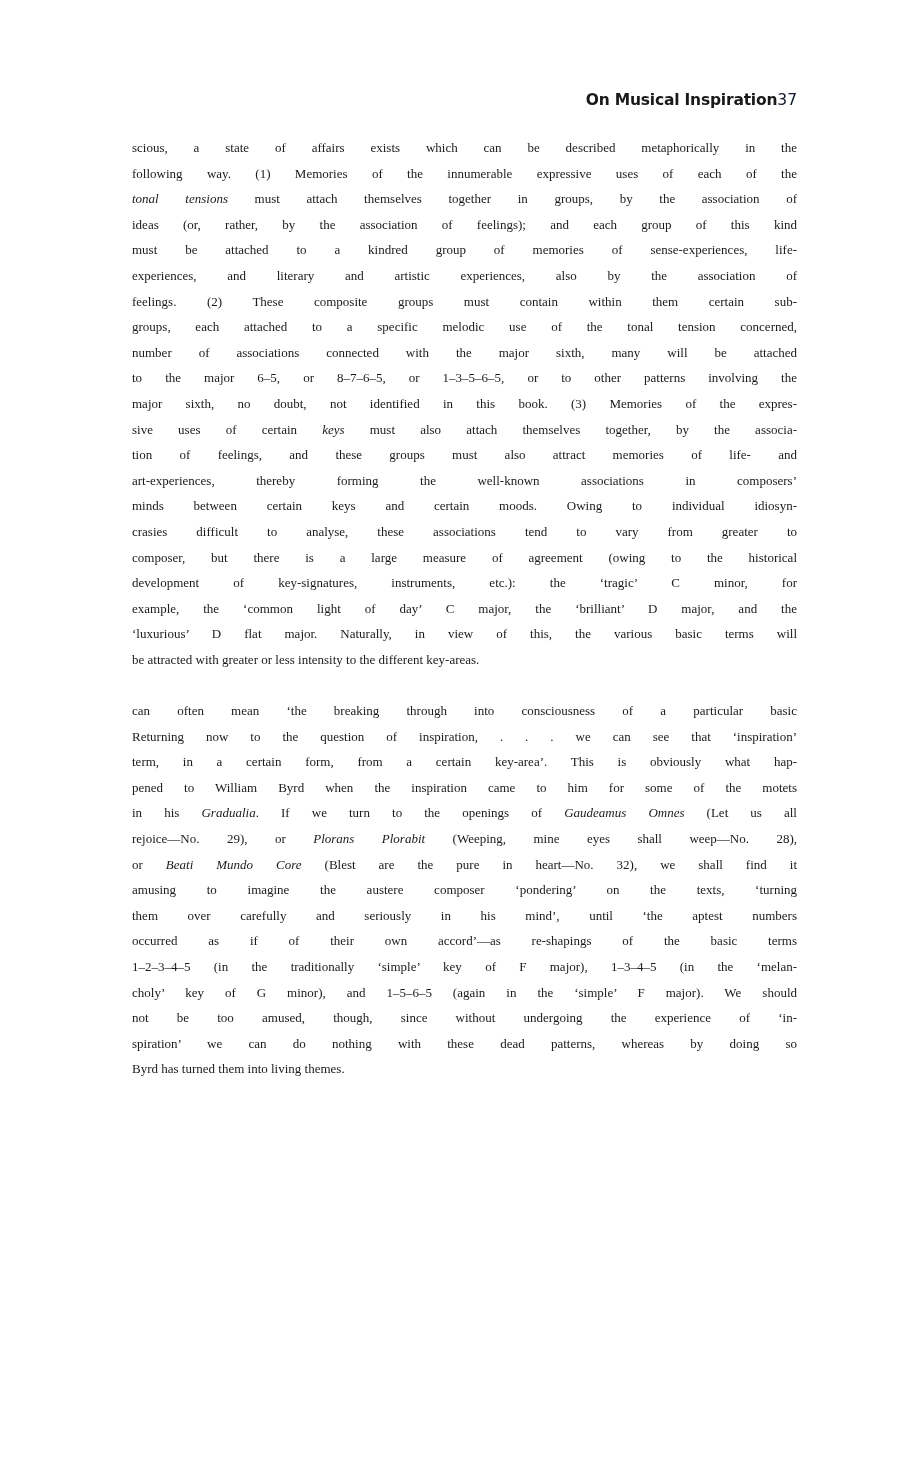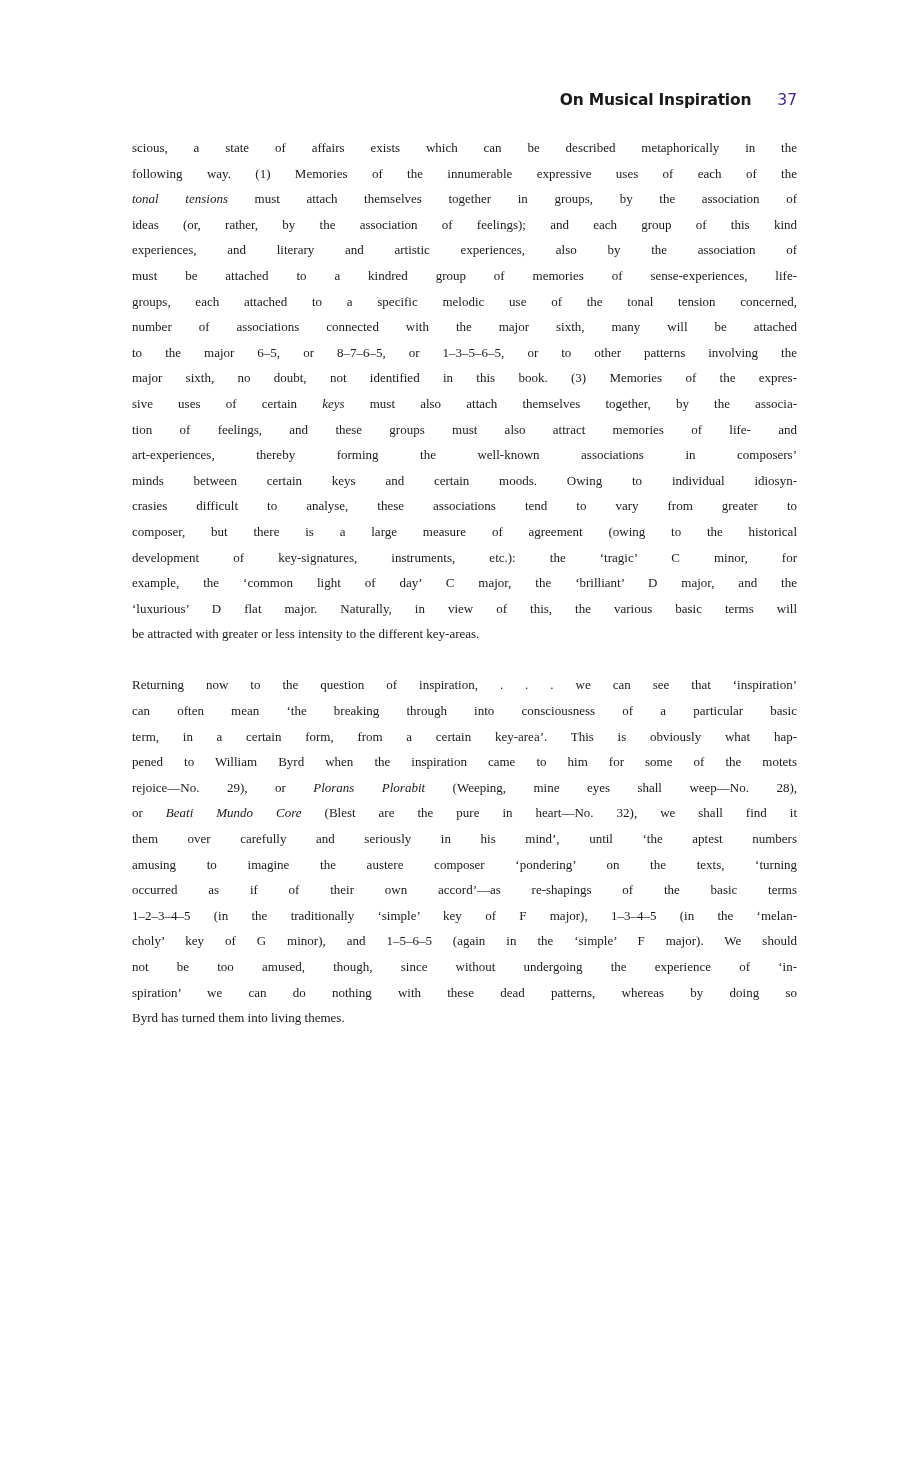--- a/index.html
+++ b/index.html
@@ -22,22 +22,22 @@
       font-size: 15.5px;
       line-height: 22px;
       white-space: nowrap;
     }
     .running-head .title {
       font-weight: bold;
       letter-spacing: -0.2px;
     }
     .running-head .page-num {
       font-weight: normal;
-      margin-left: 26px;
-      color: #4c1d95;
+      margin-left: 0;
+      color: #0f172a;
     }
     .text-block {
       position: absolute;
       left: 132px;
       top: 135px;
       width: 665px;
       font-family: "Liberation Serif", serif;
       font-size: 13px;
       line-height: 25.6px;
       text-align: justify;
@@ -70,46 +70,48 @@
 <div class="running-head">
   <span class="title">On Musical Inspiration</span><span class="page-num">37</span>
 </div>
 
 <div class="text-block" id="text-block">
     <div class="paragraph">
       <span class="line"><span class="seg">scious, a state of affairs exists which can be described metaphorically in the</span></span>
       <span class="line"><span class="seg">following way. (1) Memories of the innumerable expressive uses of each of the</span></span>
       <span class="line"><em class="seg">tonal tensions</em><span class="seg"> must attach themselves together in groups, by the association of</span></span>
       <span class="line"><span class="seg">ideas (or, rather, by the association of feelings); and each group of this kind</span></span>
+      <span class="line"><span class="seg">must be attached to a kindred group of memories of sense-experiences, life-</span></span>
       <span class="line"><span class="seg">experiences, and literary and artistic experiences, also by the association of</span></span>
-      <span class="line"><span class="seg">must be attached to a kindred group of memories of sense-experiences, life-</span></span>
+      <span class="line"><span class="seg">feelings. (2) These composite groups must contain within them certain sub-</span></span>
       <span class="line"><span class="seg">groups, each attached to a specific melodic use of the tonal tension concerned,</span></span>
       <span class="line"><span class="seg">number of associations connected with the major sixth, many will be attached</span></span>
       <span class="line"><span class="seg">to the major 6–5, or 8–7–6–5, or 1–3–5–6–5, or to other patterns involving the</span></span>
       <span class="line"><span class="seg">major sixth, no doubt, not identified in this book. (3) Memories of the expres-</span></span>
       <span class="line"><span class="seg">sive uses of certain </span><em class="seg">keys</em><span class="seg"> must also attach themselves together, by the associa-</span></span>
       <span class="line"><span class="seg">tion of feelings, and these groups must also attract memories of life- and</span></span>
       <span class="line"><span class="seg">art-experiences, thereby forming the well-known associations in composers’</span></span>
       <span class="line"><span class="seg">minds between certain keys and certain moods. Owing to individual idiosyn-</span></span>
       <span class="line"><span class="seg">crasies difficult to analyse, these associations tend to vary from greater to</span></span>
       <span class="line"><span class="seg">composer, but there is a large measure of agreement (owing to the historical</span></span>
       <span class="line"><span class="seg">development of key-signatures, instruments, etc.): the ‘tragic’ C minor, for</span></span>
       <span class="line"><span class="seg">example, the ‘common light of day’ C major, the ‘brilliant’ D major, and the</span></span>
       <span class="line"><span class="seg">‘luxurious’ D flat major. Naturally, in view of this, the various basic terms will</span></span>
       <span class="line last"><span class="seg">be attracted with greater or less intensity to the different key-areas.</span></span>
     </div>
     <div class="paragraph">
+      <span class="line"><span class="seg">can often mean ‘the breaking through into consciousness of a particular basic</span></span>
       <span class="line"><span class="seg">Returning now to the question of inspiration, . . . we can see that ‘inspiration’</span></span>
-      <span class="line"><span class="seg">can often mean ‘the breaking through into consciousness of a particular basic</span></span>
       <span class="line"><span class="seg">term, in a certain form, from a certain key-area’. This is obviously what hap-</span></span>
       <span class="line"><span class="seg">pened to William Byrd when the inspiration came to him for some of the motets</span></span>
+      <span class="line"><span class="seg">in his </span><em class="seg">Gradualia</em><span class="seg">. If we turn to the openings of </span><em class="seg">Gaudeamus Omnes</em><span class="seg"> (Let us all</span></span>
       <span class="line"><span class="seg">rejoice—No. 29), or </span><em class="seg">Plorans Plorabit</em><span class="seg"> (Weeping, mine eyes shall weep—No. 28),</span></span>
       <span class="line"><span class="seg">or </span><em class="seg">Beati Mundo Core</em><span class="seg"> (Blest are the pure in heart—No. 32), we shall find it</span></span>
+      <span class="line"><span class="seg">amusing to imagine the austere composer ‘pondering’ on the texts, ‘turning</span></span>
       <span class="line"><span class="seg">them over carefully and seriously in his mind’, until ‘the aptest numbers</span></span>
-      <span class="line"><span class="seg">amusing to imagine the austere composer ‘pondering’ on the texts, ‘turning</span></span>
       <span class="line"><span class="seg">occurred as if of their own accord’—as re-shapings of the basic terms</span></span>
       <span class="line"><span class="seg">1–2–3–4–5 (in the traditionally ‘simple’ key of F major), 1–3–4–5 (in the ‘melan-</span></span>
       <span class="line"><span class="seg">choly’ key of G minor), and 1–5–6–5 (again in the ‘simple’ F major). We should</span></span>
       <span class="line"><span class="seg">not be too amused, though, since without undergoing the experience of ‘in-</span></span>
       <span class="line"><span class="seg">spiration’ we can do nothing with these dead patterns, whereas by doing so</span></span>
       <span class="line last"><span class="seg">Byrd has turned them into living themes.</span></span>
     </div>
   </div>
 
 </body></html>

